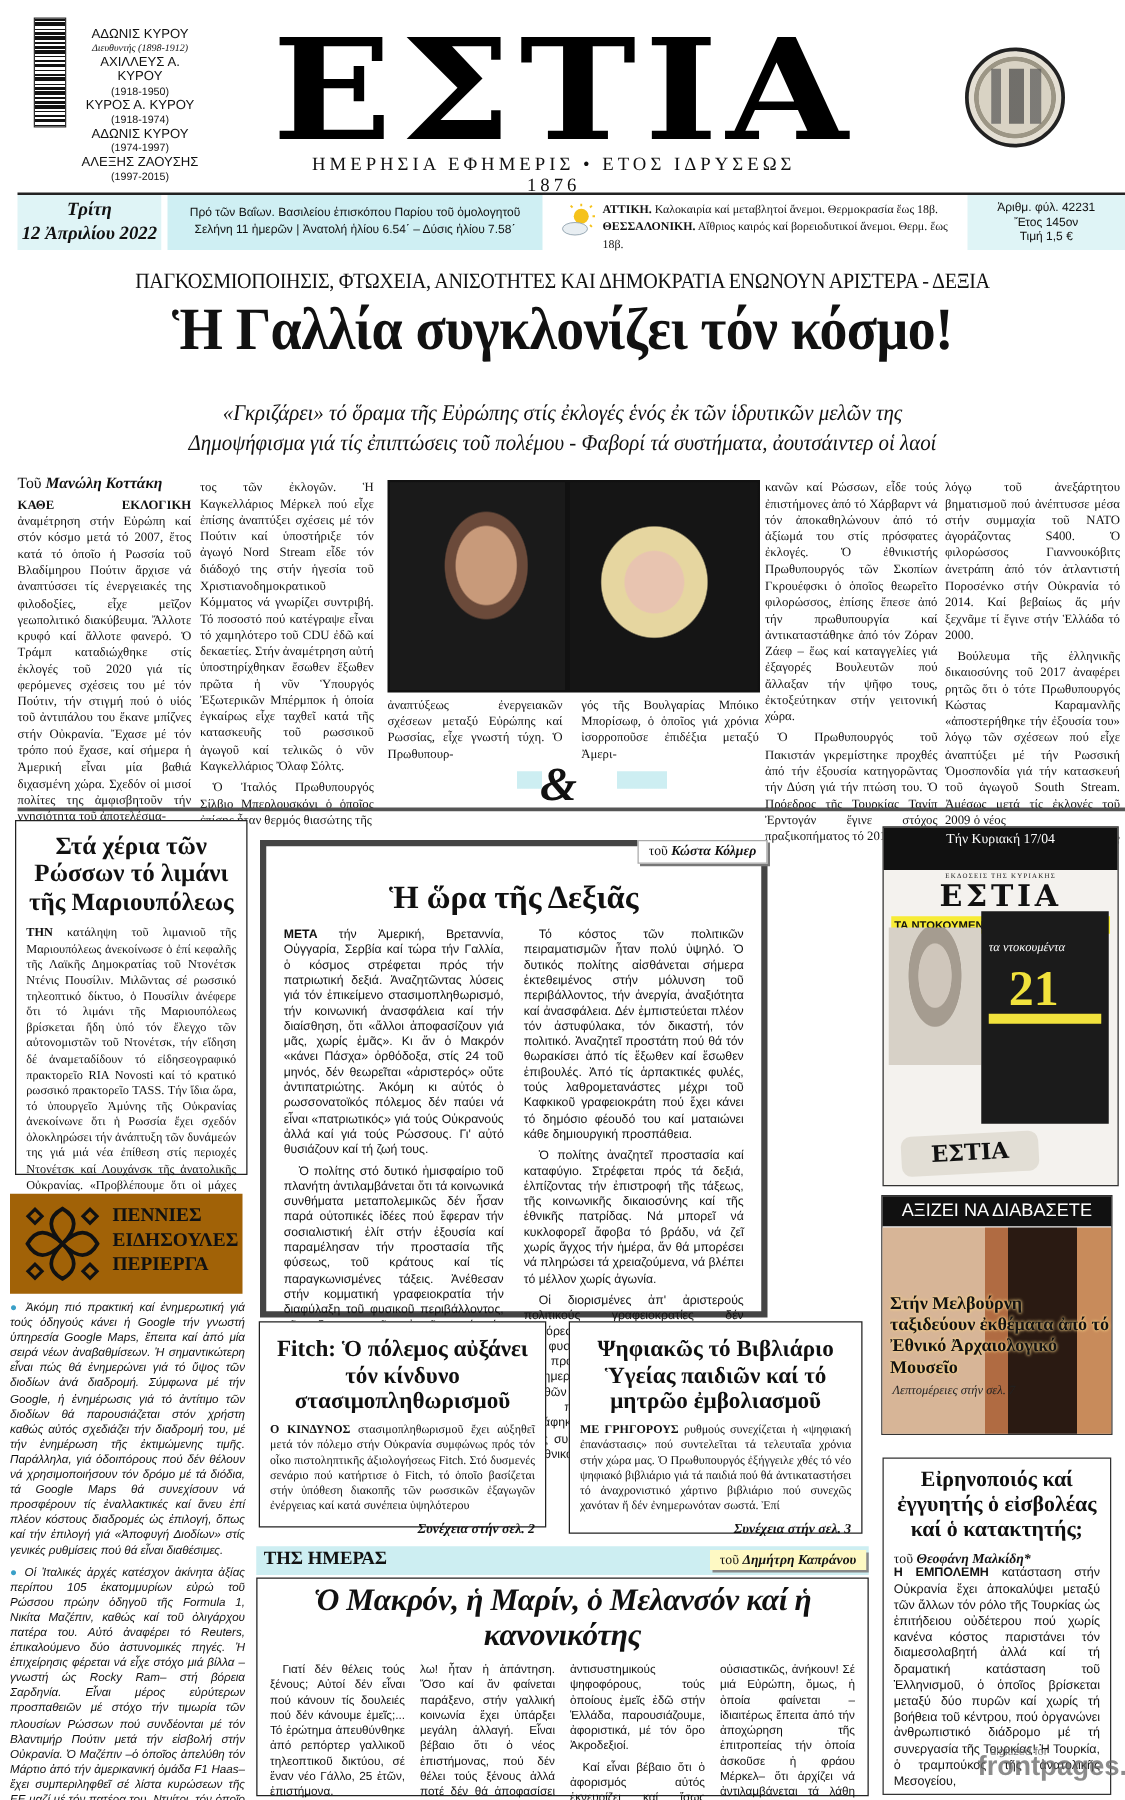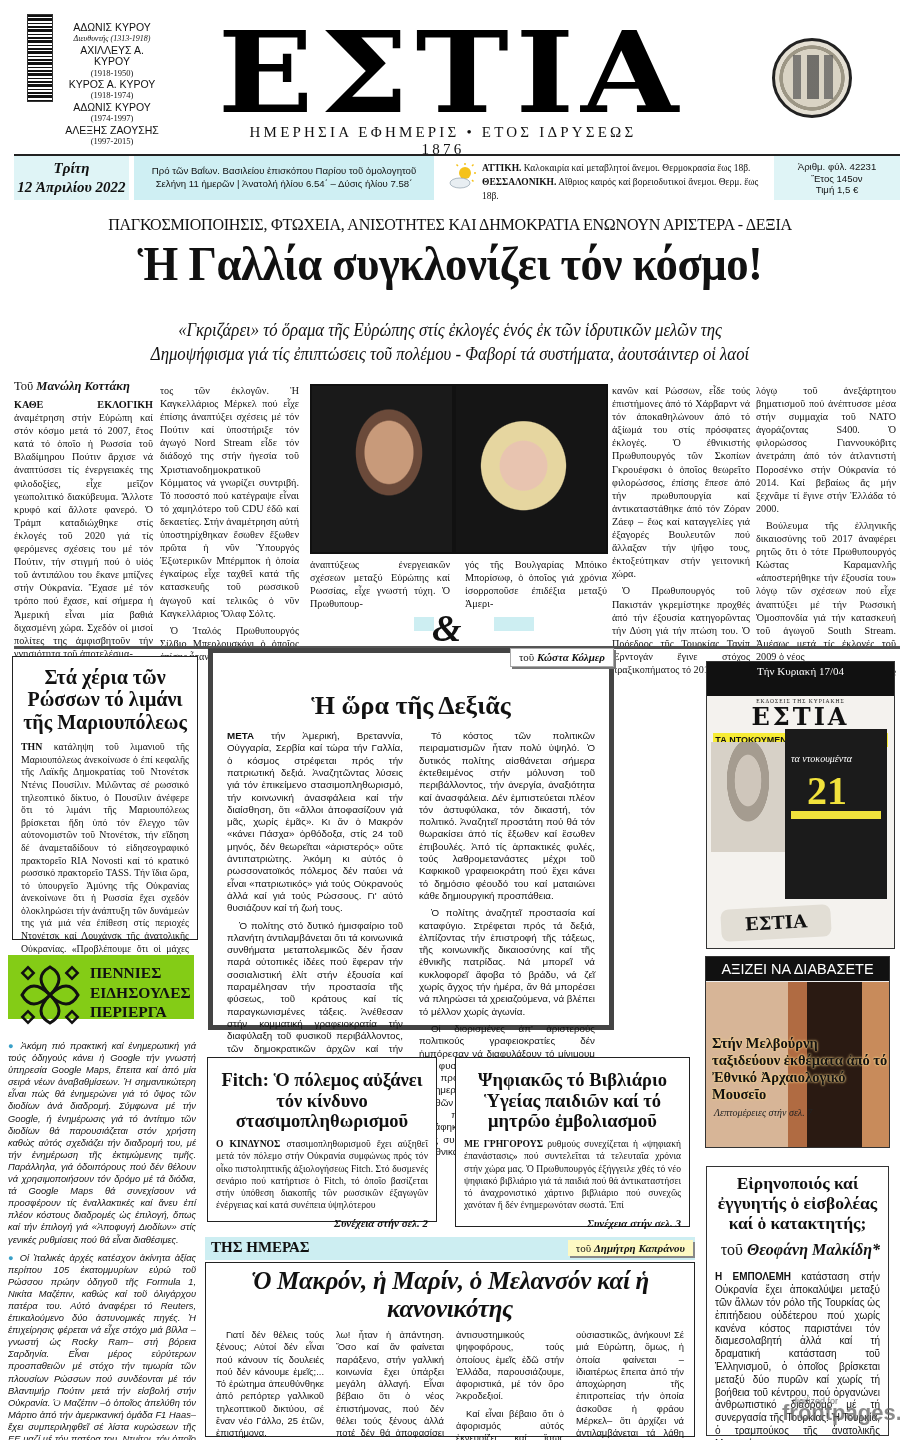--- a/index.html
+++ b/index.html
@@ -6,21 +6,21 @@
 body{width:900px;height:1440px;background:#fff;color:#111;font-family:"Liberation Serif",serif;overflow:hidden;position:relative}
 .sans{font-family:"Liberation Sans",sans-serif}
 .abs{position:absolute}
 p{text-align:justify;hyphens:auto}
 .body-txt{font-size:10.2px;line-height:13.1px}
 .cont{font-style:italic;font-weight:bold;text-align:right;font-size:11px}
 
 #masthead{left:0;top:0;width:900px;height:145px}
 #barcode{left:27px;top:14px;width:26px;height:88px;border:1px solid #333;background:repeating-linear-gradient(180deg,#111 0 2px,#fff 2px 3px,#111 3px 6px,#fff 6px 8px,#111 8px 9px,#fff 9px 11px)}
 #founders{left:62px;top:22px;width:100px;text-align:center;font-family:"Liberation Sans",sans-serif;font-size:10.5px;line-height:11.4px}
-#founders .yr{font-family:Liberation Serif, serif;font-size:8.5px}
+#founders .yr{font-family:Liberation Sans, sans-serif;font-size:8.5px}
 #founders .role{font-family:"Liberation Serif",serif;font-size:8px;font-style:italic}
 #logo{left:205px;top:18px;width:440px;height:110px;font-family:"DejaVu Serif",serif;font-weight:900;font-size:112px;letter-spacing:6px;line-height:110px;text-align:center;color:#000;transform:scaleX(1.12);transform-origin:left center}
 #tagline{left:228px;top:124px;width:430px;text-align:center;font-size:15px;letter-spacing:3.2px;font-family:"Liberation Serif",serif}
 #seal{left:772px;top:38px;width:80px;height:80px;border-radius:50%;border:3px solid #222;background:radial-gradient(circle,#d9d3c4 0 55%,#9c9685 56% 62%,#e4dfd3 63%);}
 #seal .inner{position:absolute;left:18px;top:14px;width:40px;height:44px;background:linear-gradient(90deg,#555 0 8px,transparent 8px 14px,#444 14px 26px,transparent 26px 31px,#555 31px 40px);opacity:.7}
 
 #infobar{left:14px;top:154px;width:886px;height:47px;border-top:2px solid #222}
 #datebox{left:0;top:0;width:115px;height:44px;background:#dff4f6;text-align:center;font-style:italic;font-weight:bold;font-size:15px;line-height:19px;padding-top:3px}
 #feastbox{left:120px;top:0;width:300px;height:44px;background:#cfeff3;text-align:center;font-family:"Liberation Sans",sans-serif;font-size:9.6px;line-height:13px;padding-top:8px}
 #weatherbox{left:430px;top:0;width:325px;height:44px;font-size:9.5px;line-height:14px;padding-top:5px}
@@ -38,38 +38,38 @@
 #photo .ph1{left:2px;top:2px;width:140px;height:166px;background:radial-gradient(ellipse at 55% 40%,#c89a7a 0 22%,#6b4a3a 23% 30%,#1a1a1a 31%),#1a1a1a}
 #photo .ph2{left:146px;top:2px;width:150px;height:166px;background:radial-gradient(ellipse at 45% 48%,#e8c4b0 0 20%,#e6d6a0 21% 36%,#151515 37%),#151515}
 #amp{left:432px;top:606px;font-size:38px;font-style:italic;font-weight:bold}
 #ampbar{left:14px;top:617px;width:886px;height:14px;background:linear-gradient(90deg,transparent 0 400px,#cdeef2 400px 420px,transparent 420px 480px,#cdeef2 480px 520px,transparent 520px)}
 #divider{left:14px;top:646px;width:886px;height:3px;background:#555}
 
 .box{position:absolute;border:1.5px solid #222;padding:6px 8px;background:#fff}
 .box h2{text-align:center;font-weight:bold;line-height:1.12}
 #box-mariou{left:12px;top:656px;width:186px;height:284px}
 #box-mariou h2{font-size:20px;margin-bottom:8px;margin-top:3px}
-#box-deksia{left:208px;top:648px;width:406px;height:382px;border:5px solid #444;padding:20px 14px}
+#box-deksia{left:208px;top:672px;width:406px;height:382px;border:5px solid #444;padding:8px 14px}
 #deksia-author{right:-5px;top:-5px;font-size:11px;background:#fff;border:1px solid #aaa;padding:2px 8px 3px 8px;box-shadow:2px 2px 0 #777}
 #box-deksia h2{font-size:26px;margin:18px 0 10px 0}
 .two-col{display:flex;gap:16px}
 .two-col > div{flex:1}
 .sans-body{font-family:"Liberation Sans",sans-serif;font-size:9.8px;line-height:12.3px}
 #ad-21{left:706px;top:661px;width:189px;height:288px;border:1.5px solid #333;background:#f4f2ee}
 #ad-21 .top{background:#111;color:#fff;text-align:center;font-size:11px;height:34px;line-height:18px}
 #ad-21 .estia{text-align:center;font-family:"DejaVu Serif",serif;font-weight:900;font-size:24px;letter-spacing:3px;line-height:26px}
 #ad-21 .ybar{background:#f7ec35;margin:3px 6px;font-family:"Liberation Sans",sans-serif;font-weight:bold;font-size:9px;text-align:center;padding:2px 0}
 #ad-21 .book{position:absolute;left:78px;top:67px;width:102px;height:170px;background:#1b1b1b}
 #ad-21 .book .t1{position:absolute;left:6px;top:24px;color:#fff;font-style:italic;font-size:10px}
 #ad-21 .book .t2{position:absolute;left:22px;top:38px;color:#f1e23c;font-size:40px;font-weight:bold}
 #ad-21 .book .t3{position:absolute;left:6px;top:82px;width:90px;height:8px;background:#f1e23c}
 #ad-21 .portrait{position:absolute;left:4px;top:80px;width:74px;height:110px;background:radial-gradient(ellipse at 50% 35%,#cfc6bb 0 25%,#a59c90 26% 40%,#d7d1c7 41%)}
 #ad-21 .roll{position:absolute;left:14px;top:245px;width:110px;height:32px;border-radius:8px;background:#e2ded5;text-align:center;font-family:"DejaVu Serif",serif;font-weight:900;font-size:18px;line-height:32px;transform:rotate(-3deg)}
 
-#penies{left:8px;top:955px;width:186px;height:64px;background:#84cc16}
+#penies{left:8px;top:955px;width:186px;height:80px;background:#a16207}
 #penies .motif{position:absolute;left:10px;top:8px;width:64px;height:64px}
 #penies .title{position:absolute;left:82px;top:8px;font-weight:bold;font-size:15.5px;line-height:19.5px}
 #penies-body{left:8px;top:1040px;width:188px;font-style:italic;font-family:"Liberation Sans",sans-serif;font-size:9.3px;line-height:12.1px}
 #penies-body p{margin-bottom:6px}
 .bullet{color:#3aa0c8;font-style:normal}
 
 #box-fitch{left:207px;top:1057px;width:230px;height:165px}
 #box-fitch h2,#box-vivl h2{font-size:18.5px;margin:6px 0 6px}
 #box-vivl{left:455px;top:1057px;width:235px;height:170px}
 
@@ -82,32 +82,32 @@
 .four-col > div{flex:1}
 .rounded-body{font-family:"Liberation Sans",sans-serif;font-size:9.4px;line-height:12.3px}
 
 #axizei{left:705px;top:956px;width:185px;height:192px;border:1.5px solid #333;background:#eee}
 #axizei .hdr{background:#111;color:#fff;text-align:center;font-family:"Liberation Sans",sans-serif;font-size:14.5px;height:24px;line-height:24px}
 #axizei .img{position:absolute;left:0;top:25px;width:183px;height:165px;background:linear-gradient(90deg,#d7b597 0 45%,#b06b42 45% 55%,#2a1a12 55% 85%,#c88b5b 85%)}
 #axizei .cap{position:absolute;left:6px;top:78px;color:#111;font-weight:bold;font-size:14.5px;line-height:17px;text-shadow:0 0 3px #f8d48a,0 0 2px #f8d48a}
 #axizei .capsub{position:absolute;left:8px;top:150px;font-size:10px;font-style:italic;color:#222}
 #box-eirin{left:706px;top:1166px;width:183px;height:270px;border:1.5px solid #333;padding:6px 8px}
 #box-eirin h2{font-size:17.5px;margin:0 0 8px}
-#box-eirin .by{text-align:right;font-size:16px;margin-bottom:12px}
+#box-eirin .by{text-align:left;font-size:11px;margin-bottom:0}
 #watermark{left:782px;top:1400px;font-family:"Liberation Sans",sans-serif;font-weight:bold;font-size:22px;color:#666;opacity:.75}
 #watermark-small{left:792px;top:1396px;font-family:"Liberation Sans",sans-serif;font-size:9px;color:#777}
 </style>
 </head>
 <body>
 
 <div id="masthead" class="abs">
   <div id="barcode" class="abs"></div>
   <div id="founders" class="abs">
     <div>ΑΔΩΝΙΣ ΚΥΡΟΥ</div>
-    <div class="role">Διευθυντής (1313-1918)</div>
+    <div class="role">Διευθυντής (1898-1912)</div>
     <div>ΑΧΙΛΛΕΥΣ Α. ΚΥΡΟΥ</div>
     <div class="yr">(1918-1950)</div>
     <div>ΚΥΡΟΣ Α. ΚΥΡΟΥ</div>
     <div class="yr">(1918-1974)</div>
     <div>ΑΔΩΝΙΣ ΚΥΡΟΥ</div>
     <div class="yr">(1974-1997)</div>
     <div>ΑΛΕΞΗΣ ΖΑΟΥΣΗΣ</div>
     <div class="yr">(1997-2015)</div>
   </div>
   <div id="logo" class="abs">ΕΣΤΙΑ</div>

